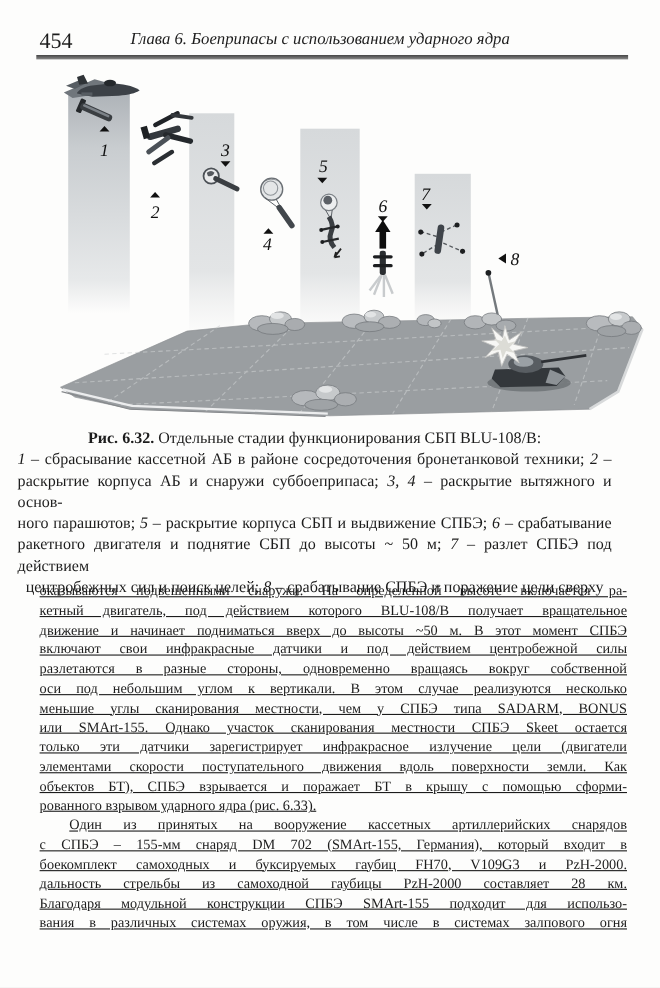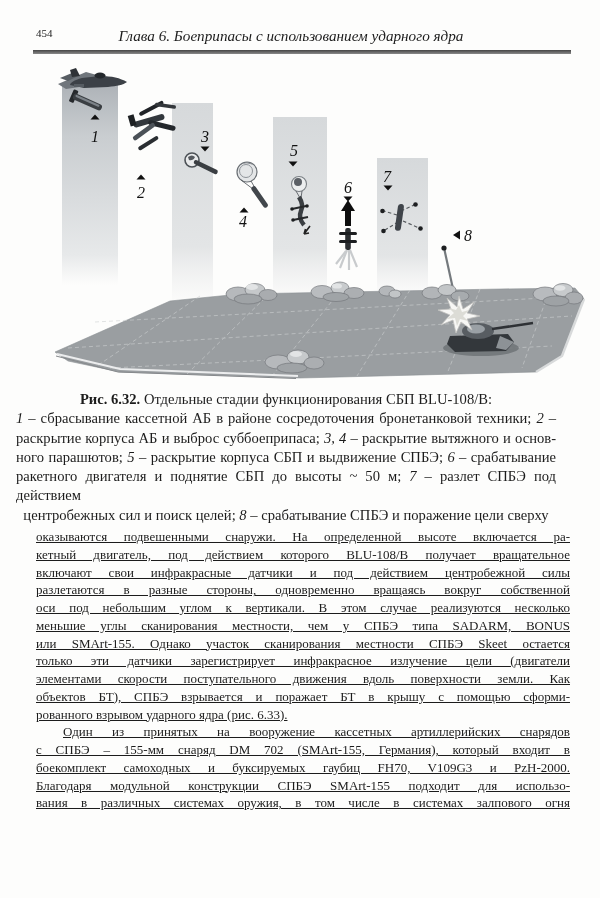--- a/index.html
+++ b/index.html
@@ -1,19 +1,19 @@
 <!DOCTYPE html>
 <html><head>
 <meta charset="utf-8">
 <style>
   html,body{margin:0;padding:0;background:#e8e8e8;}
   .page{position:relative;width:600px;height:898px;background:#fdfdfc;overflow:hidden;
         font-family:"Liberation Serif","DejaVu Serif",serif;color:#1c1c1c;}
   
-  .pagenum{position:absolute;left:36px;top:27px;font-size:11px;}
+  .pagenum{position:absolute;left:36px;top:27px;font-size:20px;}
   .runhead{position:absolute;left:12px;right:30px;top:27px;text-align:center;
            font-style:italic;font-size:15.2px;}
   .rule{position:absolute;left:33px;right:29px;top:50px;height:4px;
         background:linear-gradient(180deg,#454545,#8a8a8a);}
   
   .fig{position:absolute;left:0;top:60px;width:600px;height:330px;}
   
   .caption{position:absolute;left:16px;width:540px;top:390px;
            font-size:14.6px;line-height:19.3px;}
   .cap-line{text-align:justify;text-align-last:justify;text-justify:inter-word;}
@@ -247,38 +247,40 @@
         <path d="M459,245 L462,252 L469,250 L463,256 L468,261 L460,259 L457,266 L455,258 L447,259 L454,253 L449,248 L456,250 Z" fill="#dcdcd6"></path>
       </g>
     </g>
   </svg>
 
   <div class="caption">
     <div class="cap-center">
       <span class="cap-label">Рис. 6.32.</span><span> Отдельные стадии функционирования СБП BLU-108/В:</span>
     </div>
     <div class="cap-line"><span class="it">1</span><span> – сбрасывание кассетной АБ в районе сосредоточения бронетанковой техники; </span><span class="it">2</span><span> –</span></div>
-    <div class="cap-line"><span>раскрытие корпуса АБ и выброс суббоеприпаса; </span><span class="it">3, 4</span><span> – раскрытие вытяжного и основ-</span></div>
+    <div class="cap-line"><span>раскрытие корпуса АБ и снаружи суббоеприпаса; </span><span class="it">3, 4</span><span> – раскрытие вытяжного и основ-</span></div>
     <div class="cap-line"><span>ного парашютов; </span><span class="it">5</span><span> – раскрытие корпуса СБП и выдвижение СПБЭ; </span><span class="it">6</span><span> – срабатывание</span></div>
     <div class="cap-line"><span>ракетного двигателя и поднятие СБП до высоты ~ 50 м; </span><span class="it">7</span><span> – разлет СПБЭ под действием</span></div>
     <div class="cap-center"><span>центробежных сил и поиск целей; </span><span class="it">8</span><span> – срабатывание СПБЭ и поражение цели сверху</span></div>
   </div>
 
   <div class="bodytext">
     <div class="bl">оказываются подвешенными снаружи. На определенной высоте включается ра-</div>
     <div class="bl">кетный двигатель, под действием которого BLU-108/B получает вращательное</div>
+    <div class="bl">движение и начинает подниматься вверх до высоты ~50 м. В этот момент СПБЭ</div>
     <div class="bl">включают свои инфракрасные датчики и под действием центробежной силы</div>
     <div class="bl">разлетаются в разные стороны, одновременно вращаясь вокруг собственной</div>
     <div class="bl">оси под небольшим углом к вертикали. В этом случае реализуются несколько</div>
     <div class="bl">меньшие углы сканирования местности, чем у СПБЭ типа SADARM, BONUS</div>
     <div class="bl">или SMArt-155. Однако участок сканирования местности СПБЭ Skeet остается</div>
     <div class="bl">только эти датчики зарегистрирует инфракрасное излучение цели (двигатели</div>
     <div class="bl">элементами скорости поступательного движения вдоль поверхности земли. Как</div>
     <div class="bl">объектов БТ), СПБЭ взрывается и поражает БТ в крышу с помощью сформи-</div>
     <div class="bl bl-end">рованного взрывом ударного ядра (рис. 6.33).</div>
     <div class="bl bl-indent">Один из принятых на вооружение кассетных артиллерийских снарядов</div>
     <div class="bl">с СПБЭ – 155-мм снаряд DM 702 (SMArt-155, Германия), который входит в</div>
     <div class="bl">боекомплект самоходных и буксируемых гаубиц FH70, V109G3 и PzH-2000.</div>
+    <div class="bl">дальность стрельбы из самоходной гаубицы PzH-2000 составляет 28 км.</div>
     <div class="bl">Благодаря модульной конструкции СПБЭ SMArt-155 подходит для использо-</div>
     <div class="bl">вания в различных системах оружия, в том числе в системах залпового огня</div>
   </div>
 
 </div>
 
 </body></html>

